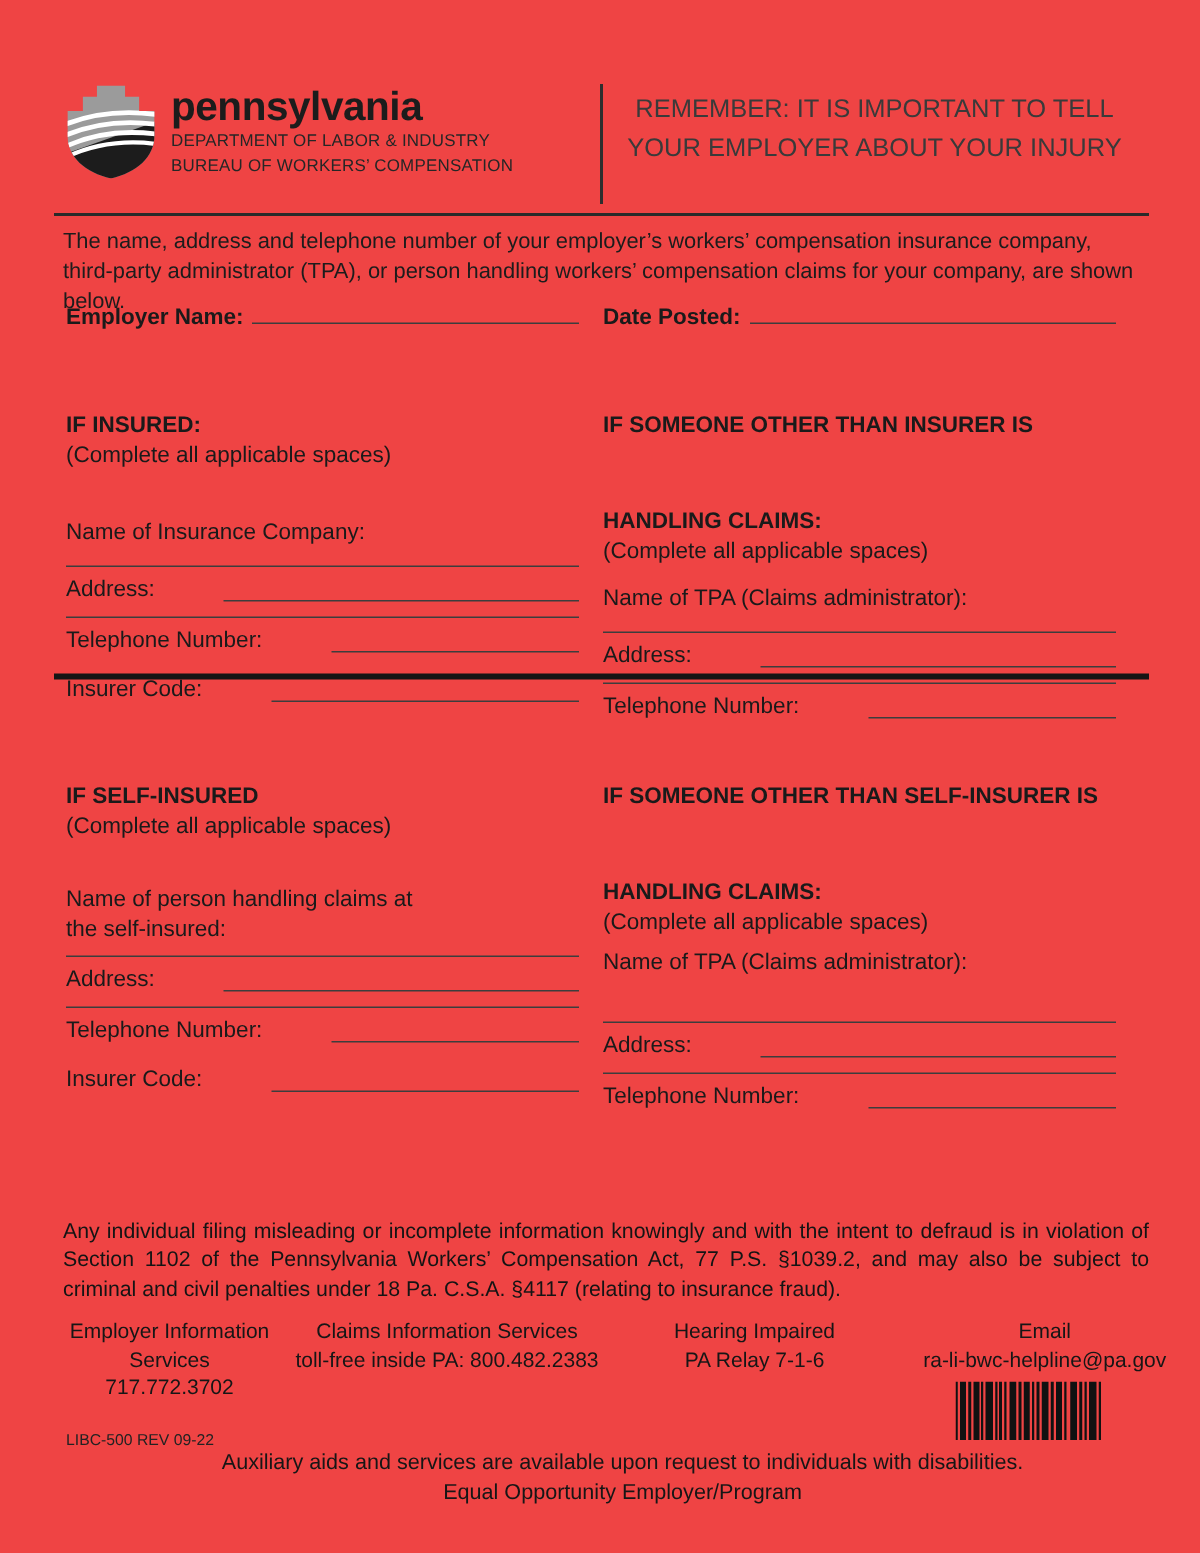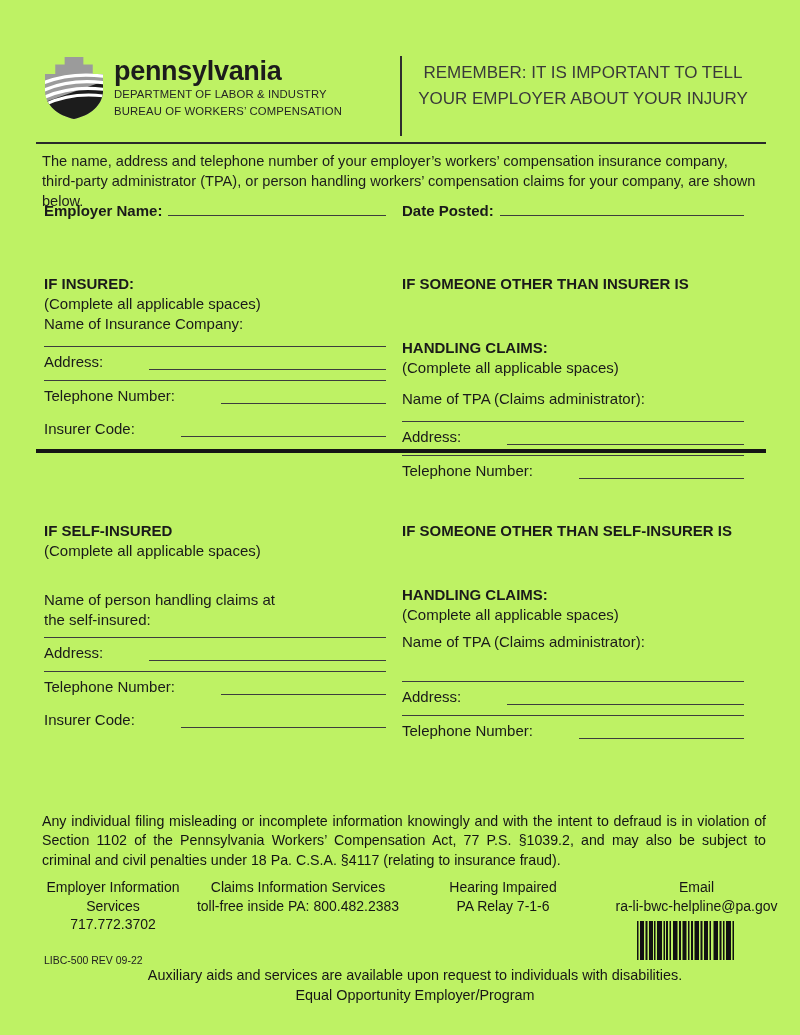--- a/index.html
+++ b/index.html
@@ -1,17 +1,17 @@
 <!DOCTYPE html>
 <html><head>
 <meta charset="utf-8">
 <style>
   html,body{margin:0;padding:0;background:#ffffff;}
   .page{
-    position:relative;width:800px;height:1035px;background:#bef264;overflow:hidden;
+    position:relative;width:800px;height:1035px;background:#ef4444;overflow:hidden;
     font-family:"Liberation Sans",sans-serif;color:#1a1a1a;
   }
   
   .header{position:absolute;top:54px;left:44px;right:36px;height:86px;display:flex;align-items:stretch;}
   .logo-block{width:356px;display:flex;align-items:flex-start;gap:10px;}
   .keystone{width:60px;height:64px;flex:0 0 auto;margin-top:2px;}
   .logo-text{padding-top:4px;}
   .brand{font-size:27px;font-weight:bold;letter-spacing:-0.3px;color:#1c1c1c;line-height:1;}
   .dept{font-size:11.3px;color:#262626;letter-spacing:0.15px;line-height:1.22;margin-top:3px;}
   .header-divider{width:2px;background:#2e2e2e;margin:2px 0 4px 0;}
@@ -91,21 +91,21 @@
     <div class="inline-field">
       <span class="lbl b">Date Posted:</span>
       <span class="fill"></span>
     </div>
   </div>
 
   <div class="section sec1">
     <div>
       <div class="h15">IF INSURED:</div>
       <div class="t15">(Complete all applicable spaces)</div>
-      <div class="t15" style="">Name of Insurance Company:</div>
+      <div class="t15" style="margin-top:31px;">Name of Insurance Company:</div>
       <div class="full-line" style="height:12px;"></div>
       <div class="row">
         <span class="lbl">Address:</span>
         <span class="fill"></span>
       </div>
       <div class="full-line" style="height:10px;"></div>
       <div class="row">
         <span class="lbl">Telephone Number:</span>
         <span class="fill"></span>
       </div>

